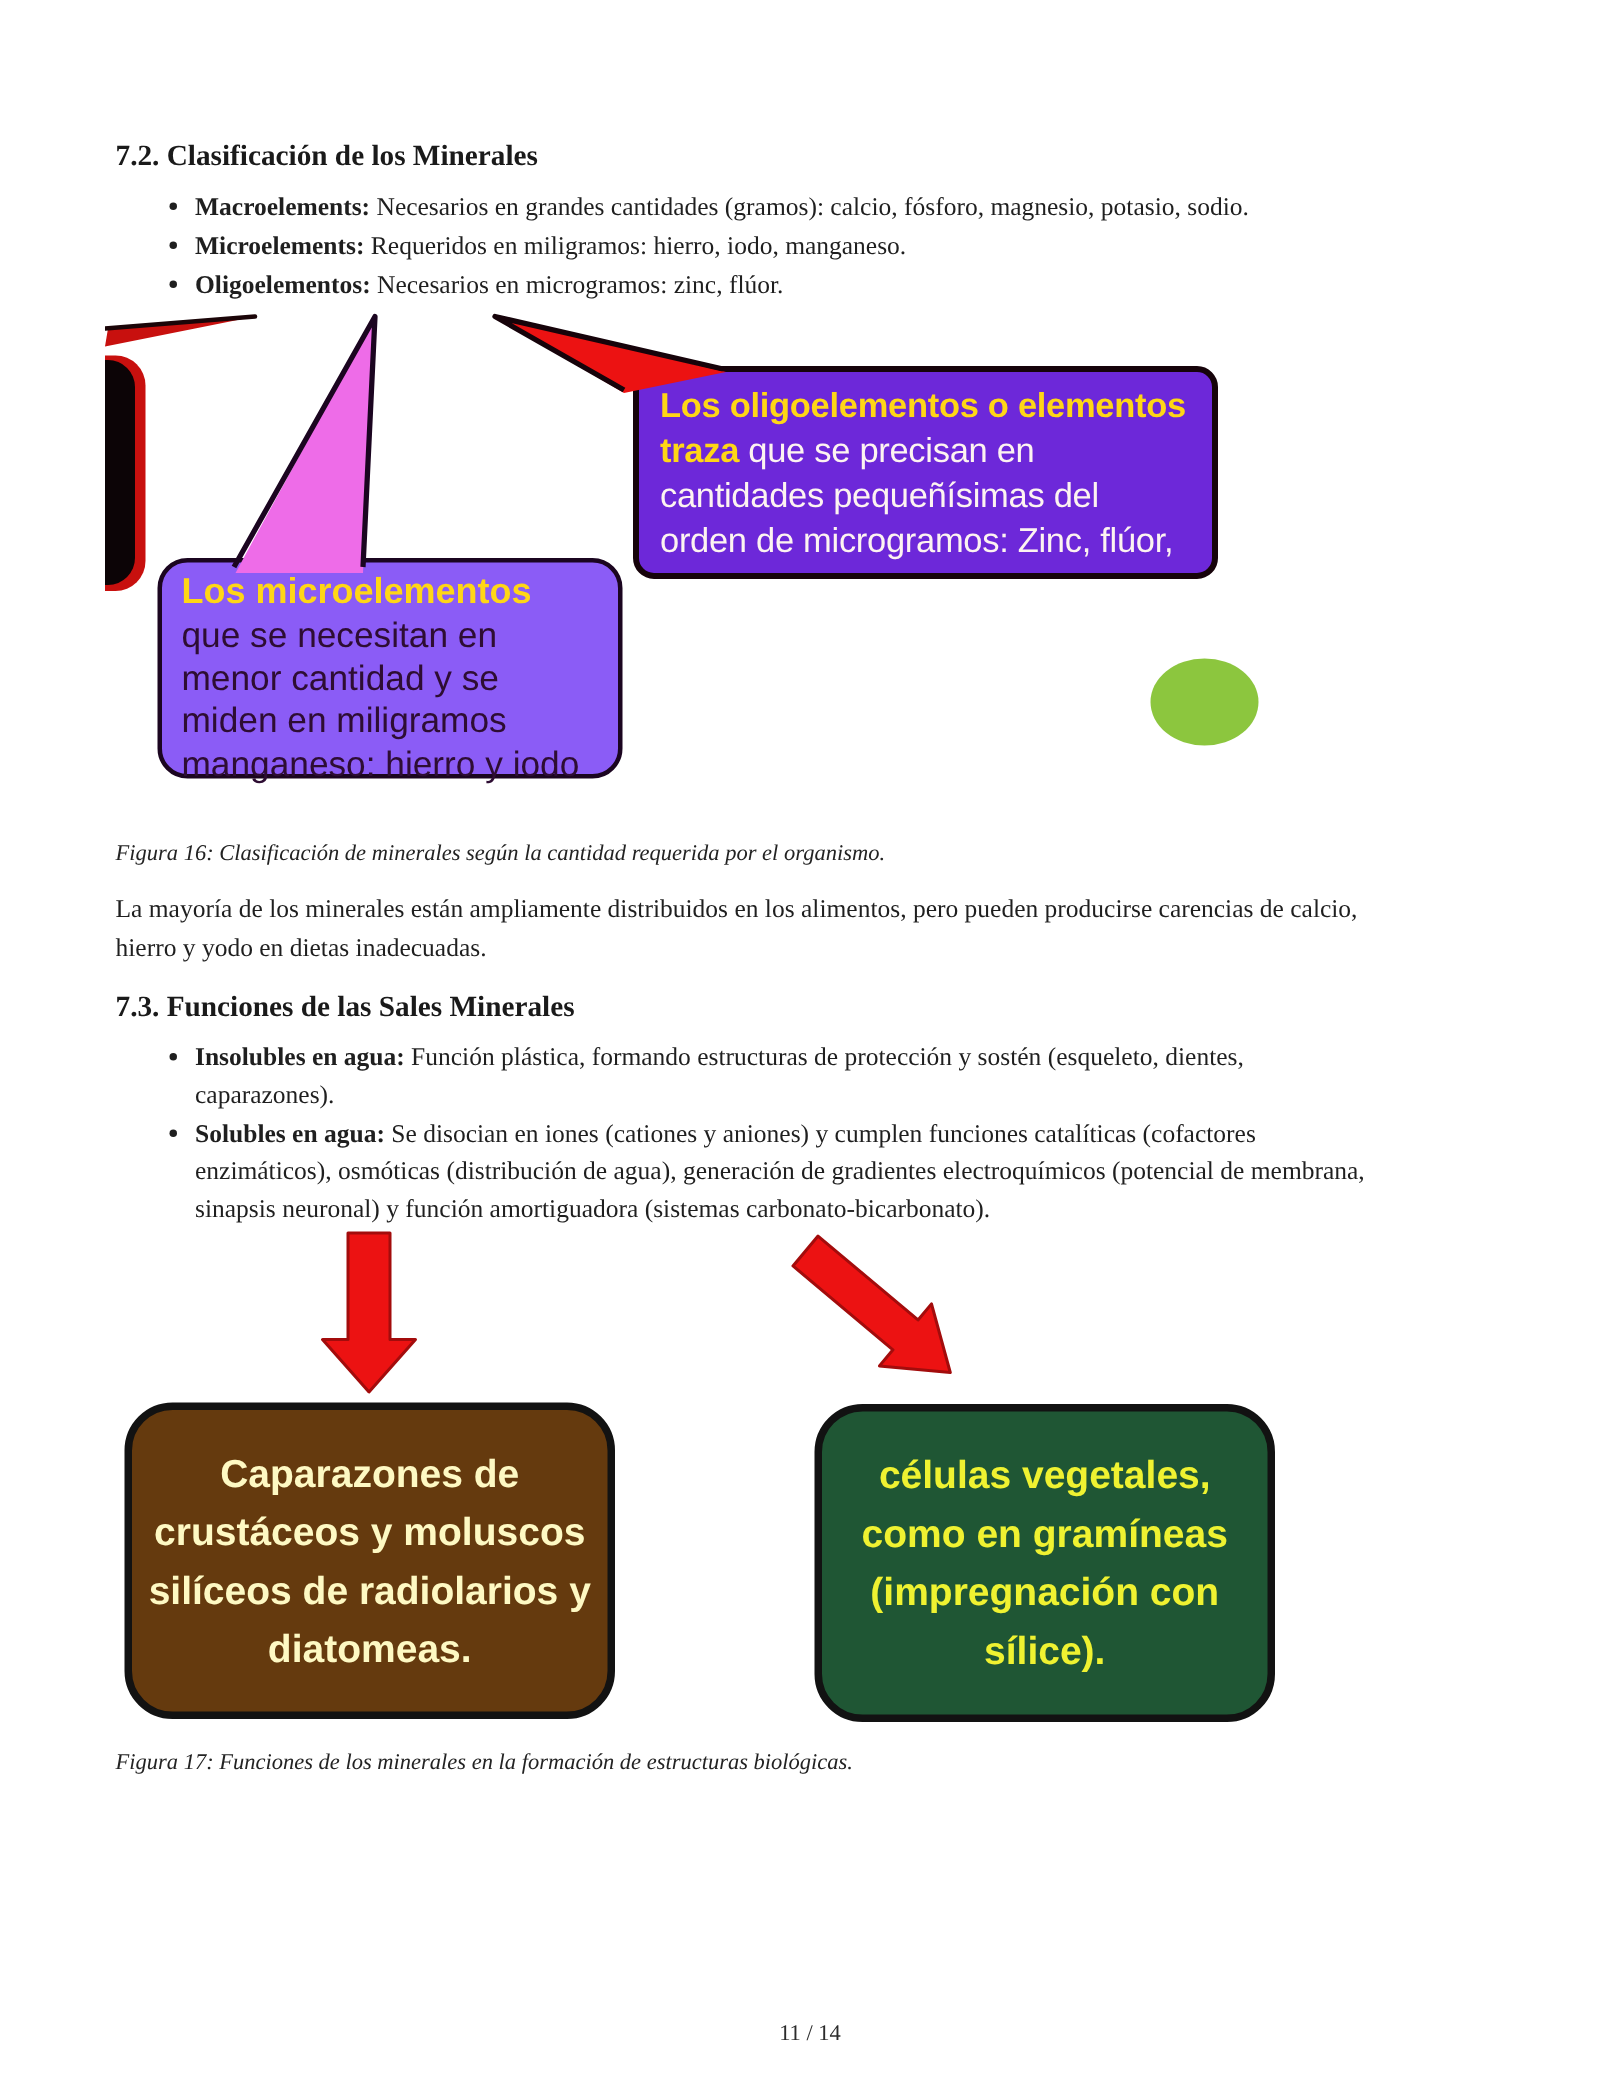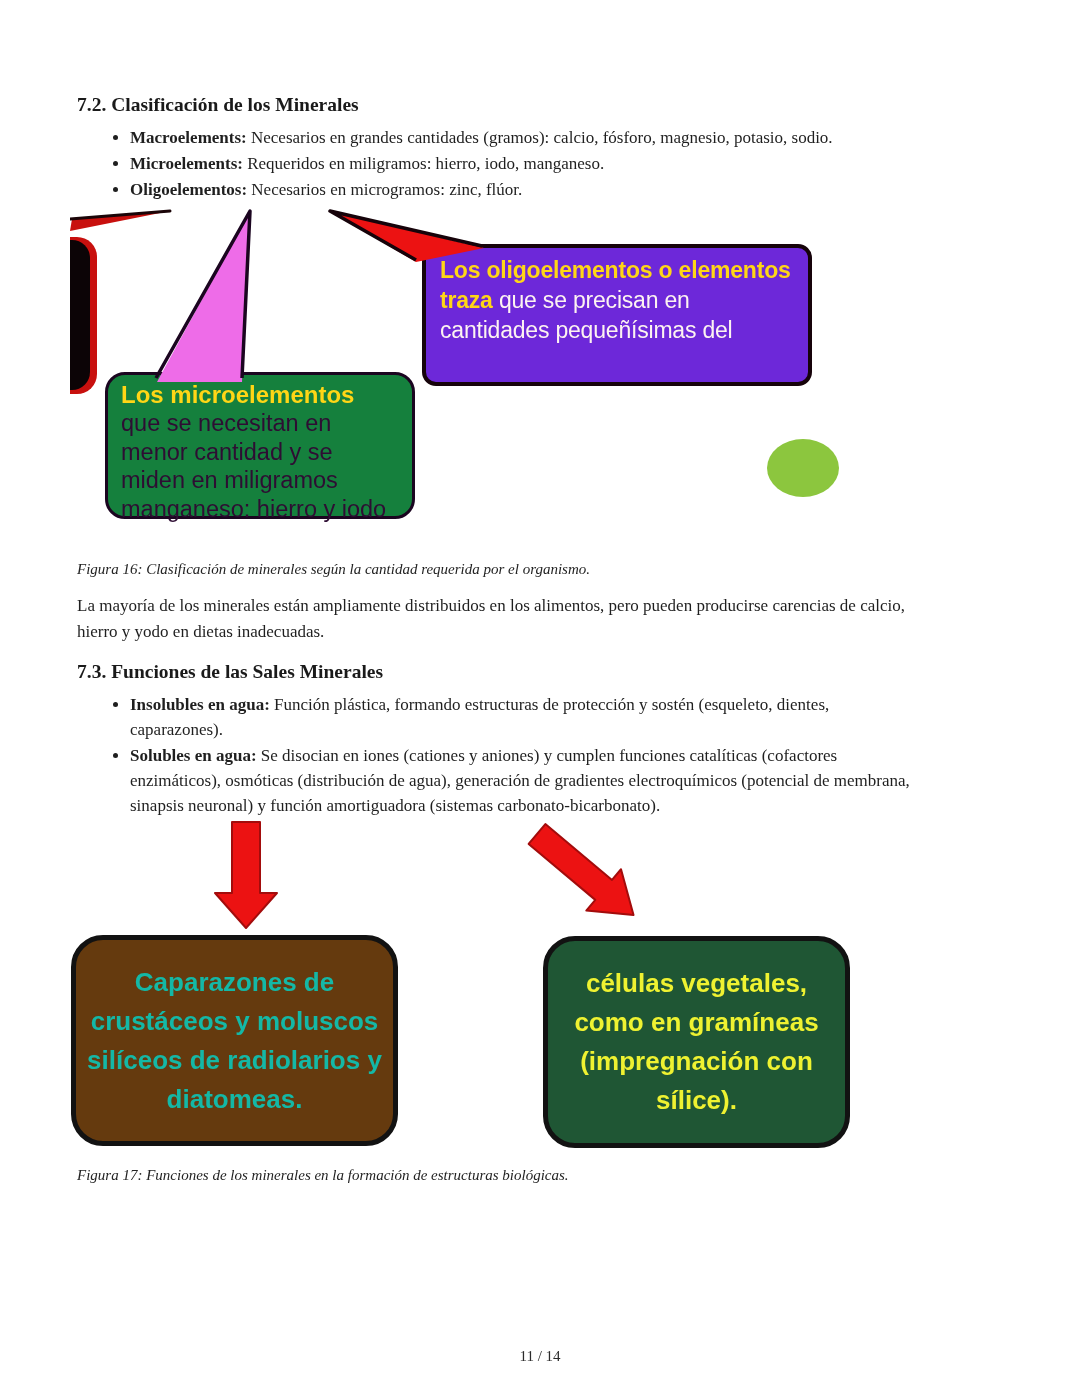--- a/index.html
+++ b/index.html
@@ -51,21 +51,21 @@
   .fig-overlay {
     position: absolute; left: 0; top: 0; z-index: 3;
     pointer-events: none;
   }
   .bubble {
     position: absolute; z-index: 2;
     font-family: "Liberation Sans", sans-serif;
   }
   .pink-bubble {
     left: 35px; top: 168px; width: 310px; height: 147px;
-    background: #15803d;
+    background: #8b5cf6;
     border: 3px solid #1b0520;
     border-radius: 20px;
     padding: 5px 8px 0 13px;
   }
   .pink-bubble .bub-title {
     font-size: 24px; font-weight: bold; color: #ffd616;
     line-height: 29px; white-space: nowrap;
   }
   .pink-bubble .bub-line {
     font-size: 23.5px; color: #2e0d33;
@@ -94,22 +94,22 @@
     position: absolute; z-index: 2;
     display: flex; flex-direction: column; justify-content: center;
     text-align: center;
     font-family: "Liberation Sans", sans-serif;
     font-weight: bold; font-size: 26px; line-height: 39px;
     border: 5px solid #121212;
     border-radius: 32px;
   }
   .infobox div { white-space: nowrap; }
   .brown-box {
-    left: 1px; top: 115px; width: 327px; height: 211px;
-    background: #653a0e; color: #14b8a6;
+    left: 13px; top: 115px; width: 327px; height: 211px;
+    background: #653a0e; color: #fef9c3;
   }
   .green-box {
     left: 473px; top: 116px; width: 307px; height: 212px;
     background: #1f5634; color: #eff231;
   }
 
   .page-num {
     position: absolute; left: 0; right: 0; top: 1348px;
     text-align: center; font-size: 15px; color: #2b2b2b;
     font-family: "Liberation Serif", serif;
@@ -135,20 +135,21 @@
       <div class="bub-line">que se necesitan en</div>
       <div class="bub-line">menor cantidad y se</div>
       <div class="bub-line">miden en miligramos</div>
       <div class="bub-line">manganeso: hierro y iodo</div>
     </div>
 
     <div class="bubble red-bubble">
       <div class="bub-line yl">Los oligoelementos o elementos</div>
       <div class="bub-line"><span class="yl">traza</span><span> que se precisan en</span></div>
       <div class="bub-line">cantidades pequeñísimas del</div>
+      <div class="bub-line">orden de microgramos: Zinc, flúor,</div>
     </div>
 
     <svg class="fig-overlay" width="780" height="340" viewBox="0 0 780 340">
 
       <g>
         <rect x="-22" y="33" width="49" height="157" rx="20" fill="#c8100e"></rect>
         <rect x="-26" y="36" width="46" height="150" rx="18" fill="#0c0406"></rect>
         <polygon points="0,27 2,15 100,7" fill="#c8100e"></polygon>
         <path d="M 0,15 L 100,7" stroke="#1b0508" stroke-width="3" fill="none" stroke-linecap="round"></path>
       </g>

